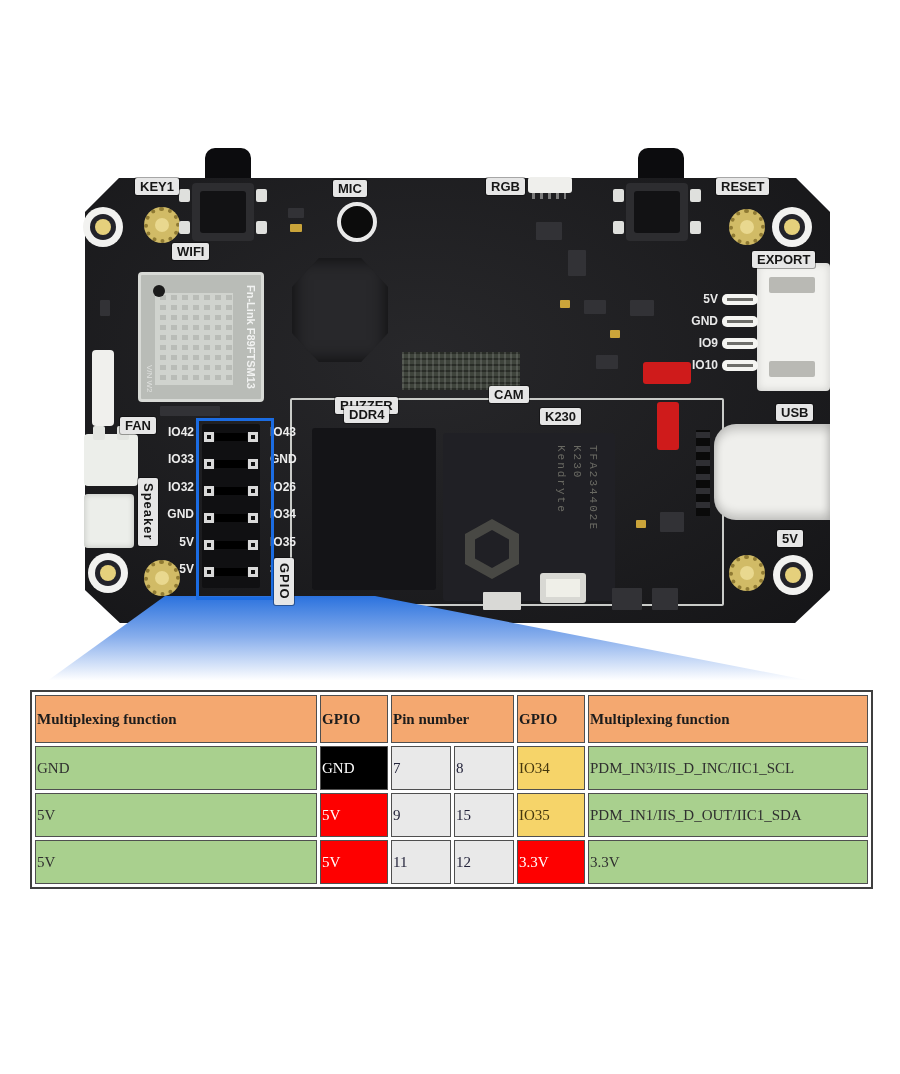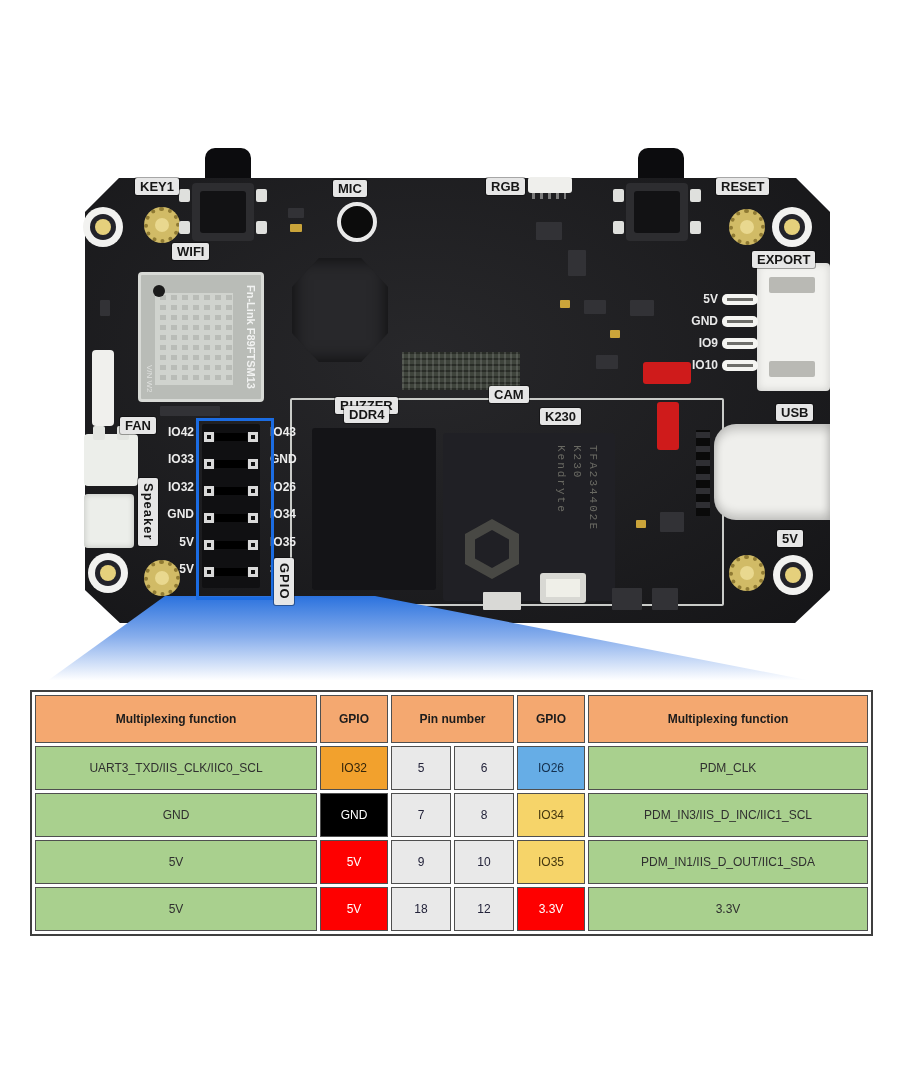--- a/index.html
+++ b/index.html
@@ -112,22 +112,22 @@
   .crystal::after{content:"";position:absolute;left:6px;top:6px;right:6px;bottom:6px;background:#efefe8;}
 
   
   .callout{position:absolute;left:32px;top:596px;width:836px;height:96px;z-index:3;
      clip-path:polygon(133px 0,343px 0,836px 96px,0 96px);
      background:linear-gradient(180deg,#2b72de 0%,#86adec 42%,rgba(255,255,255,0) 88%);}
 
   
   .pin-table{position:absolute;left:32px;top:692px;width:836px;border-collapse:separate;border-spacing:3px;
              background:#ffffff;outline:2px solid #3f3f3f;table-layout:fixed;}
-  .pin-table th,.pin-table td{border:1px solid #4f4f4f;text-align:center;vertical-align:middle;
-             font-size:12px;overflow:hidden;white-space:nowrap;}
+  .pin-table th,.pin-table td{border:1px solid #4f4f4f;text-align:left;vertical-align:middle;
+             font-size:15px;overflow:hidden;white-space:nowrap;font-family:Liberation Serif, serif;}
   .pin-table th{background:#f4a870;color:#1c1c1c;font-weight:700;height:44px;}
   .pin-table td{height:40px;}
   td.green{background:#a9d08e;color:#2f2f2f;}
   td.pin{background:#e9e9e9;color:#23233a;}
   td.c-purple{background:#9673c8;color:#26203a;}
   td.c-orange{background:#f2a12d;color:#33250a;}
   td.c-black{background:#000000;color:#ffffff;}
   td.c-blue{background:#66ade6;color:#14304e;}
   td.c-yellow{background:#f6d469;color:#45370e;}
   td.c-red{background:#fe0000;color:#ffffff;}
@@ -323,47 +323,39 @@
       <tr>
         <th>Multiplexing function</th>
         <th>GPIO</th>
         <th colspan="2">Pin number</th>
         <th>GPIO</th>
         <th>Multiplexing function</th>
       </tr>
     </thead>
     <tbody>
         <tr>
-          <td class="green">UART3_TXD/IIS_CLK/IIC0_SCL</td>
-          <td class="c-orange">IO32</td>
-          <td class="pin">5</td>
-          <td class="pin">6</td>
-          <td class="c-blue">IO26</td>
-          <td class="green">PDM_CLK</td>
-        </tr>
-        <tr>
           <td class="green">GND</td>
           <td class="c-black">GND</td>
           <td class="pin">7</td>
           <td class="pin">8</td>
           <td class="c-yellow">IO34</td>
           <td class="green">PDM_IN3/IIS_D_INC/IIC1_SCL</td>
         </tr>
         <tr>
           <td class="green">5V</td>
           <td class="c-red">5V</td>
           <td class="pin">9</td>
-          <td class="pin">10</td>
+          <td class="pin">15</td>
           <td class="c-yellow">IO35</td>
           <td class="green">PDM_IN1/IIS_D_OUT/IIC1_SDA</td>
         </tr>
         <tr>
           <td class="green">5V</td>
           <td class="c-red">5V</td>
-          <td class="pin">18</td>
+          <td class="pin">11</td>
           <td class="pin">12</td>
           <td class="c-red">3.3V</td>
           <td class="green">3.3V</td>
         </tr>
       </tbody>
   </table>
 
 </div>
 
 </body></html>

